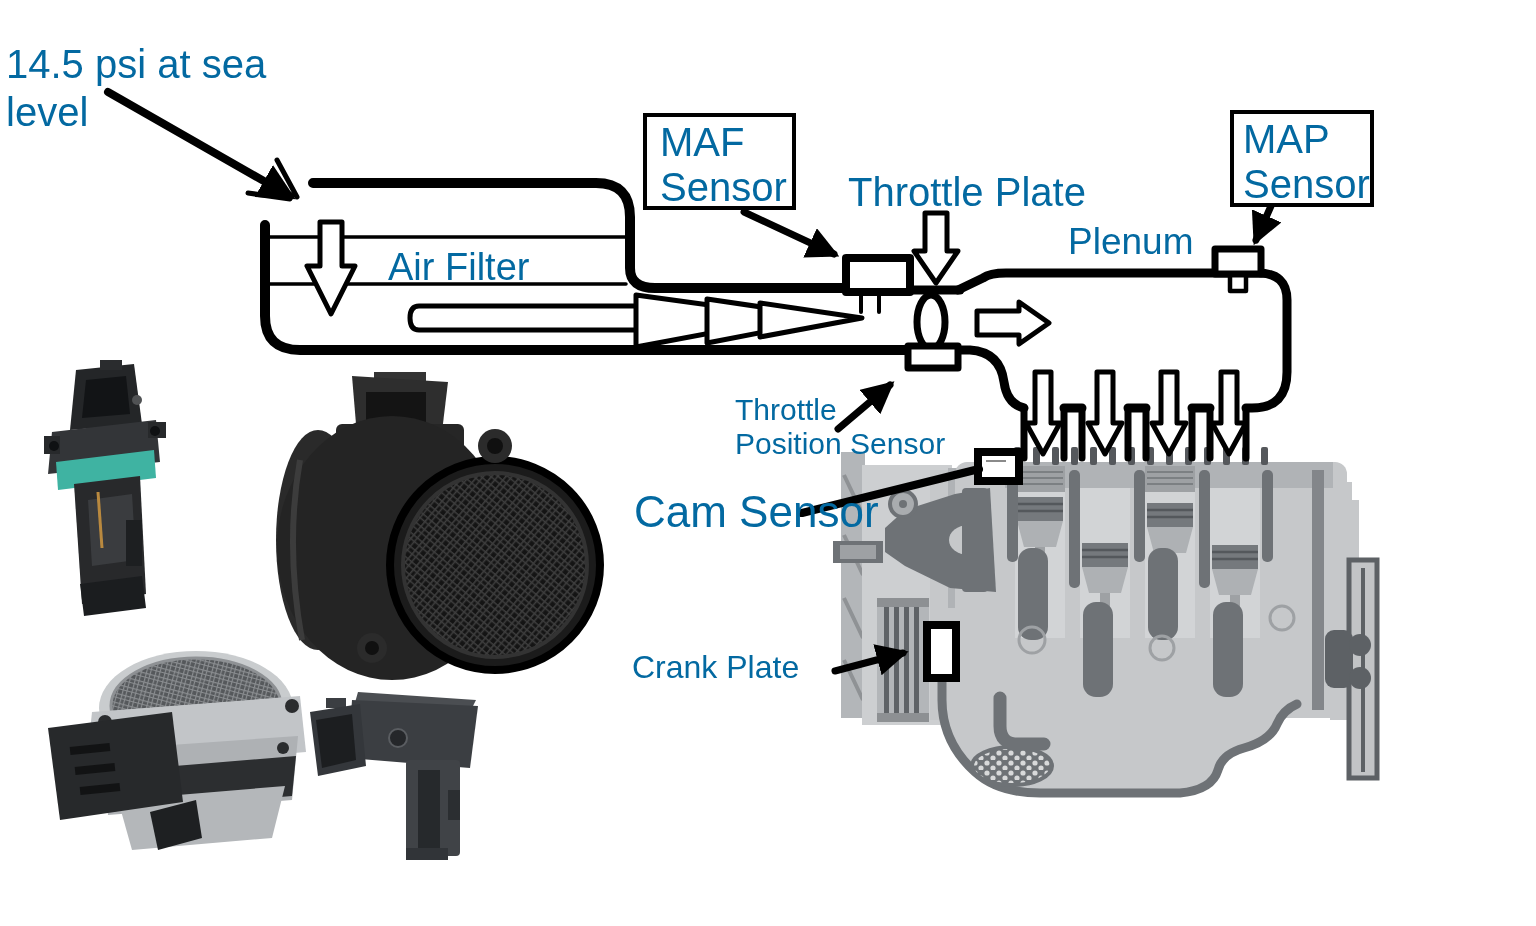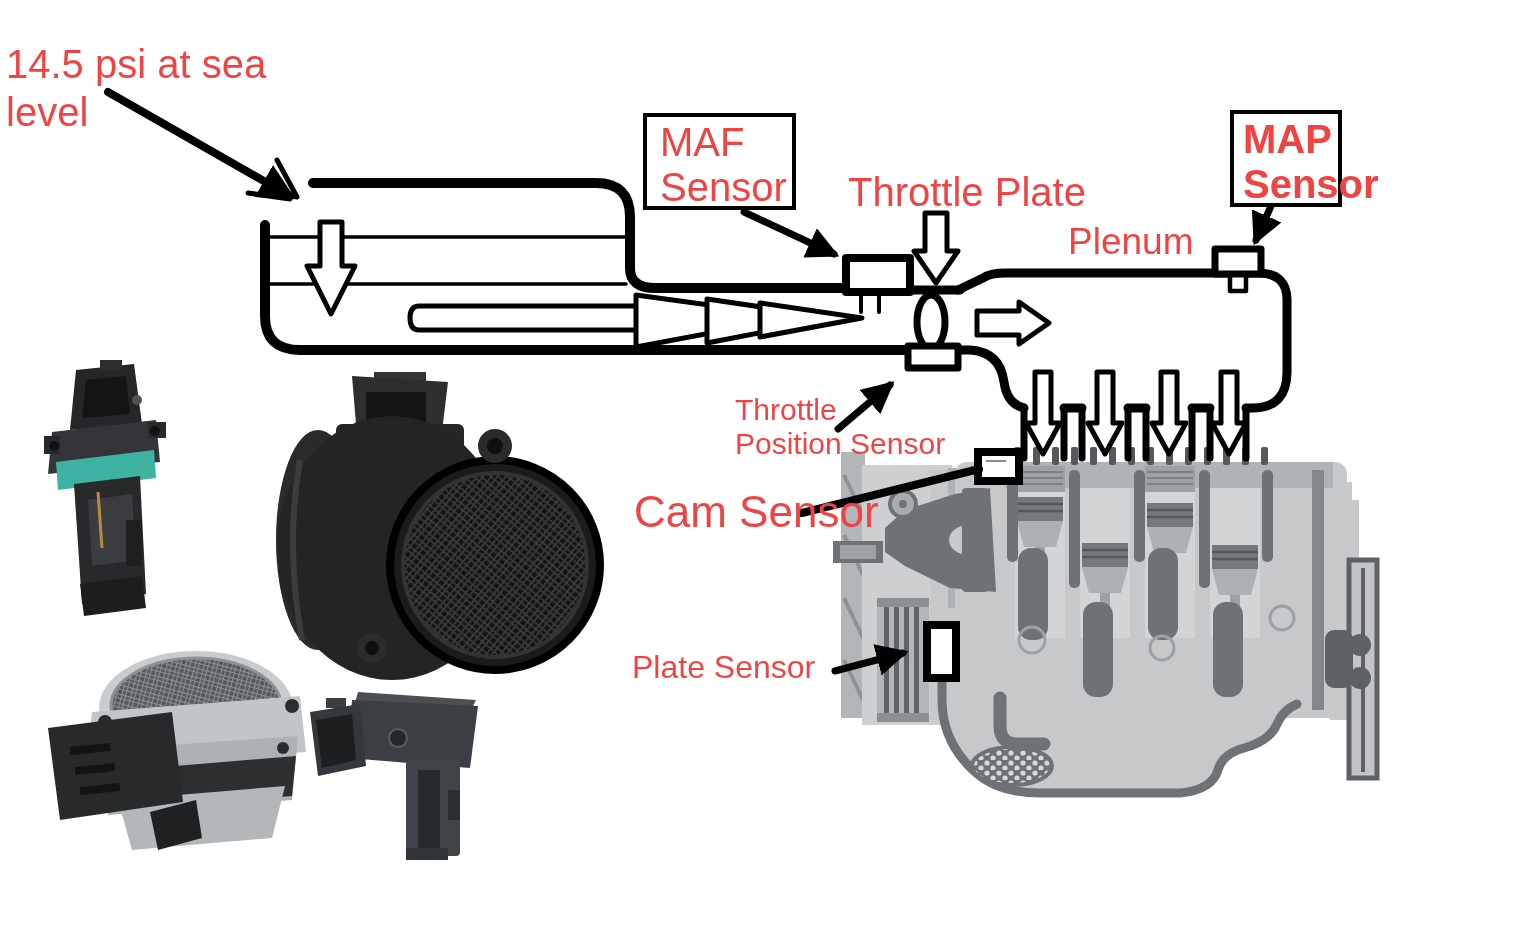--- a/index.html
+++ b/index.html
@@ -1,19 +1,19 @@
 <!DOCTYPE html>
 <html><head>
 <meta charset="utf-8">
 <style>
   html,body{margin:0;padding:0;background:#fff;}
   .stage{position:relative;width:1536px;height:926px;background:#ffffff;overflow:hidden;
          font-family:"Liberation Sans", sans-serif;}
   .stage svg{position:absolute;left:0;top:0;}
-  .lbl{position:absolute;color:#ef4444;white-space:pre-line;line-height:1.15;}
+  .lbl{position:absolute;color:#0369a1;white-space:pre-line;line-height:1.15;}
   .nowrap{white-space:nowrap;}
   .boxed{border:4px solid #000;background:#fff;box-sizing:border-box;}
 </style>
 </head>
 <body>
 
 <div class="stage">
 
 <svg width="1536" height="926" viewBox="0 0 1536 926">
   <defs>
@@ -256,31 +256,32 @@
     <polygon points="316,720 352,714 356,760 322,768" fill="#1c1e20"></polygon>
     <rect x="406" y="760" width="54" height="96" rx="4" fill="#404347"></rect>
     <rect x="418" y="770" width="22" height="82" fill="#26292c"></rect>
     <rect x="448" y="790" width="12" height="30" fill="#2b2e31"></rect>
     <rect x="406" y="848" width="42" height="12" fill="#313438"></rect>
   </g>
 </svg>
 
   <div class="lbl" style="left:6px;top:40px;width:300px;font-size:40px;line-height:1.2;">14.5 psi at sea level</div>
 
+  <div class="lbl nowrap" style="left:388px;top:246px;font-size:38px;">Air Filter</div>
 
   <div class="lbl boxed" style="left:643px;top:113px;width:153px;height:97px;font-size:40px;line-height:1.12;padding:3px 0 1px 13px;">MAF
 Sensor</div>
 
   <div class="lbl nowrap" style="left:848px;top:169px;font-size:40px;">Throttle Plate</div>
 
   <div class="lbl nowrap" style="left:1068px;top:221px;font-size:37px;">Plenum</div>
 
-  <div class="lbl boxed" style="left:1230px;top:110px;width:112px;height:97px;font-size:40px;line-height:1.12;padding:3px 12px 0 9px;font-weight:bold;">MAP
+  <div class="lbl boxed" style="left:1230px;top:110px;width:144px;height:97px;font-size:40px;line-height:1.12;padding:3px 12px 0 9px;">MAP
 Sensor</div>
 
   <div class="lbl" style="left:735px;top:393px;font-size:30px;line-height:1.13;">Throttle
 Position Sensor</div>
 
   <div class="lbl nowrap" style="left:634px;top:487px;font-size:44px;">Cam Sensor</div>
 
-  <div class="lbl nowrap" style="left:632px;top:649px;font-size:32px;">Plate Sensor</div>
+  <div class="lbl nowrap" style="left:632px;top:649px;font-size:32px;">Crank Plate</div>
 
 </div>
 
 </body></html>

